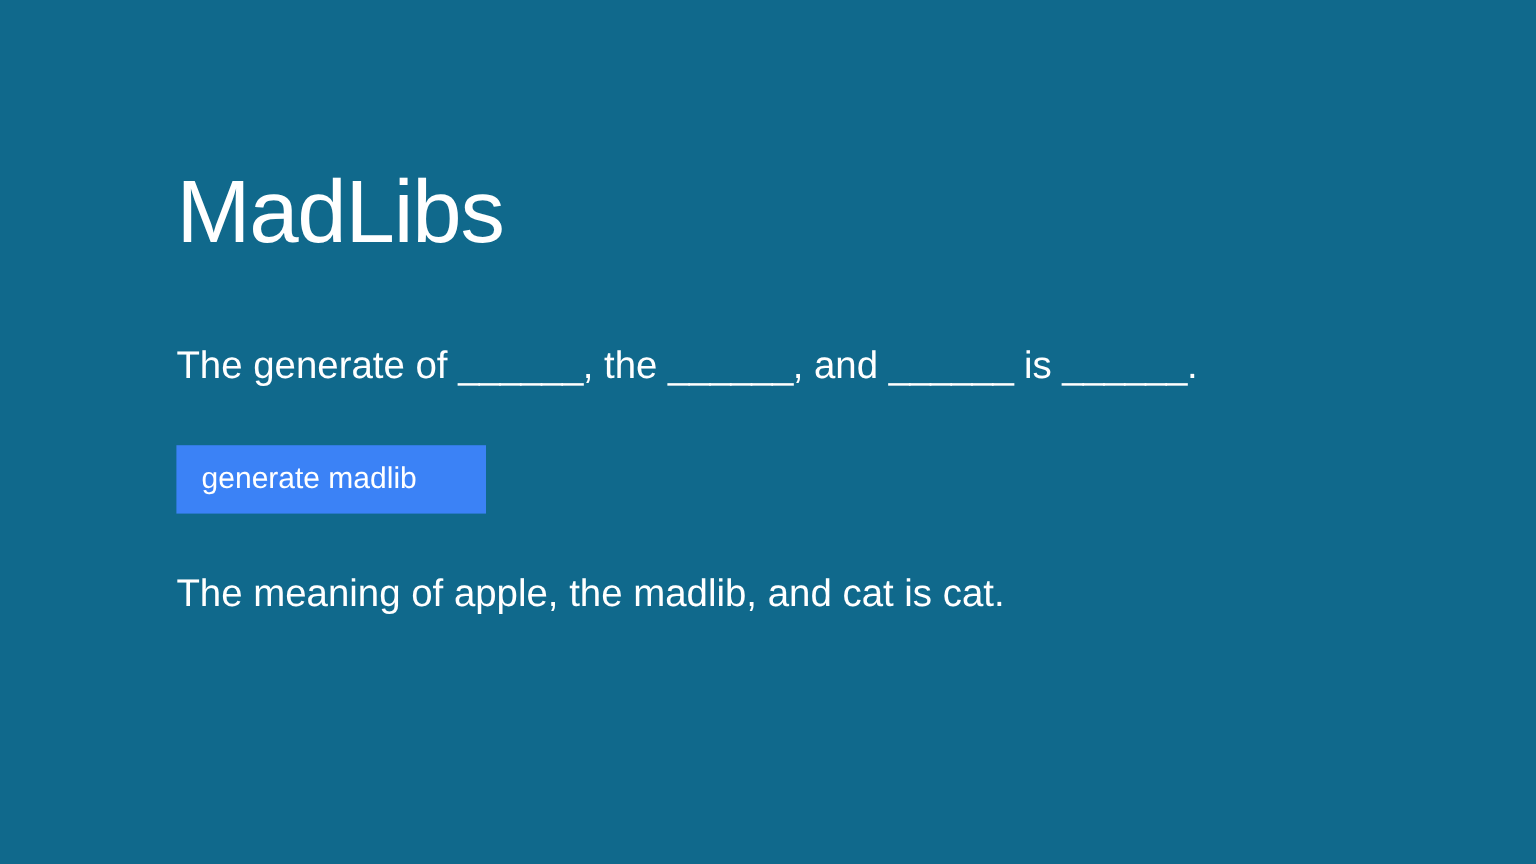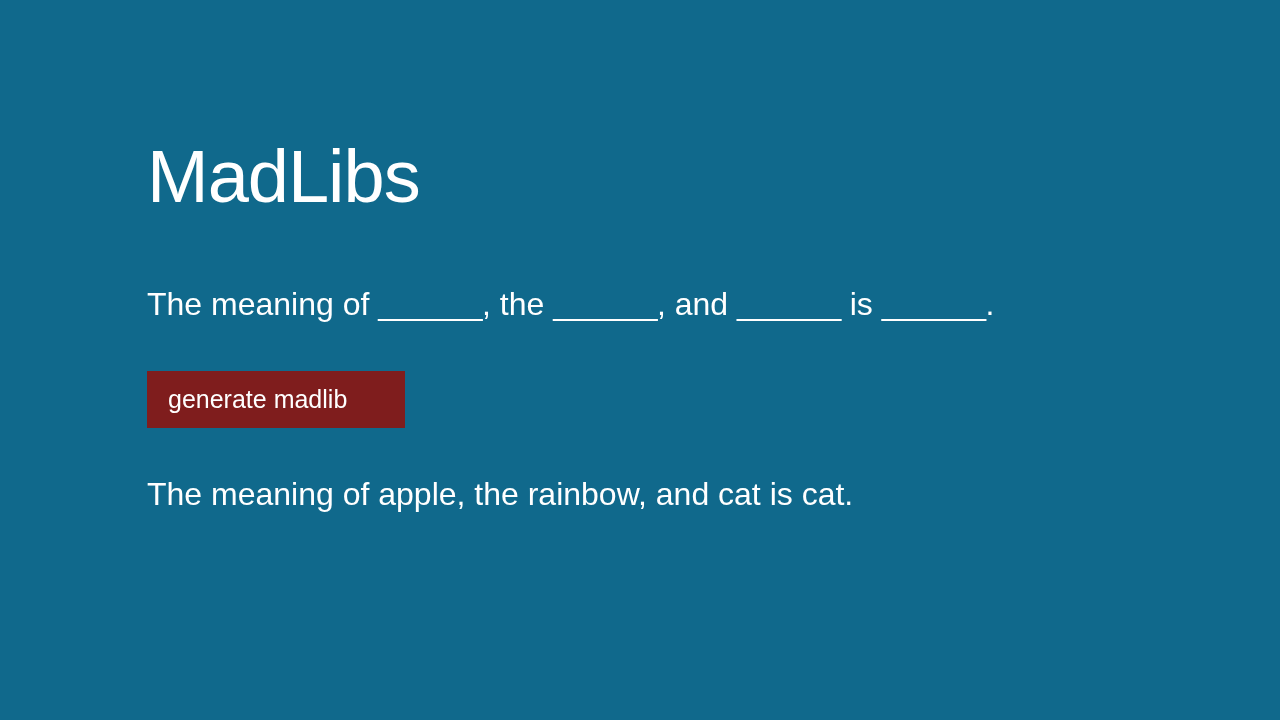--- a/index.html
+++ b/index.html
@@ -61,21 +61,21 @@
     position: absolute;
     left: 147px;
     top: 371px;
     width: 258px;
     height: 57px;
     box-sizing: border-box;
     padding: 0 21px;
     display: flex;
     align-items: center;
     justify-content: flex-start;
-    background: #7f1d1d;
+    background: #3b82f6;
     color: #ffffff;
     border: 0;
     border-radius: 0;
     font-family: "Liberation Sans", sans-serif;
     font-size: 25px;
     line-height: 25px;
     font-weight: normal;
     text-align: left;
     cursor: pointer;
     white-space: nowrap;
@@ -94,19 +94,19 @@
     white-space: nowrap;
   }
 </style>
 </head>
 <body>
 
 <div id="app">
 
   <h1 id="page-title">MadLibs</h1>
 
-  <p id="madlib-template"><span>The meaning of </span><span class="blank">______</span><span>, the </span><span class="blank">______</span><span>, and </span><span class="blank">______</span><span> is </span><span class="blank">______</span><span>.</span></p>
+  <p id="madlib-template"><span>The generate of </span><span class="blank">______</span><span>, the </span><span class="blank">______</span><span>, and </span><span class="blank">______</span><span> is </span><span class="blank">______</span><span>.</span></p>
 
   <button id="generate-button" type="button">generate madlib</button>
 
-  <p id="madlib-output">The meaning of apple, the rainbow, and cat is cat.</p>
+  <p id="madlib-output">The meaning of apple, the madlib, and cat is cat.</p>
 
 </div>
 
 </body></html>

